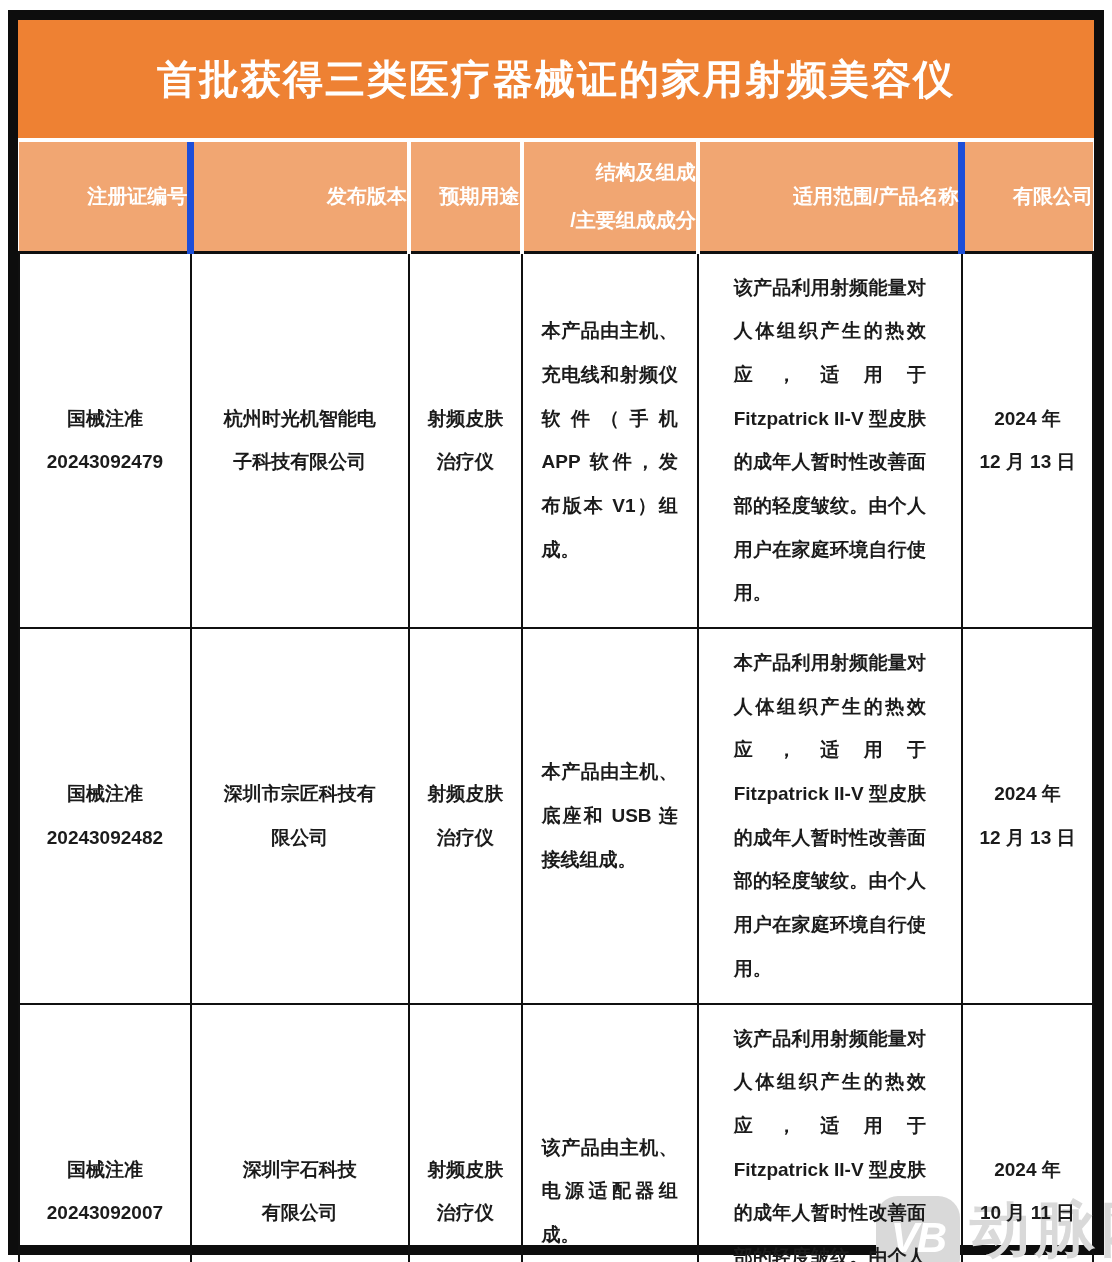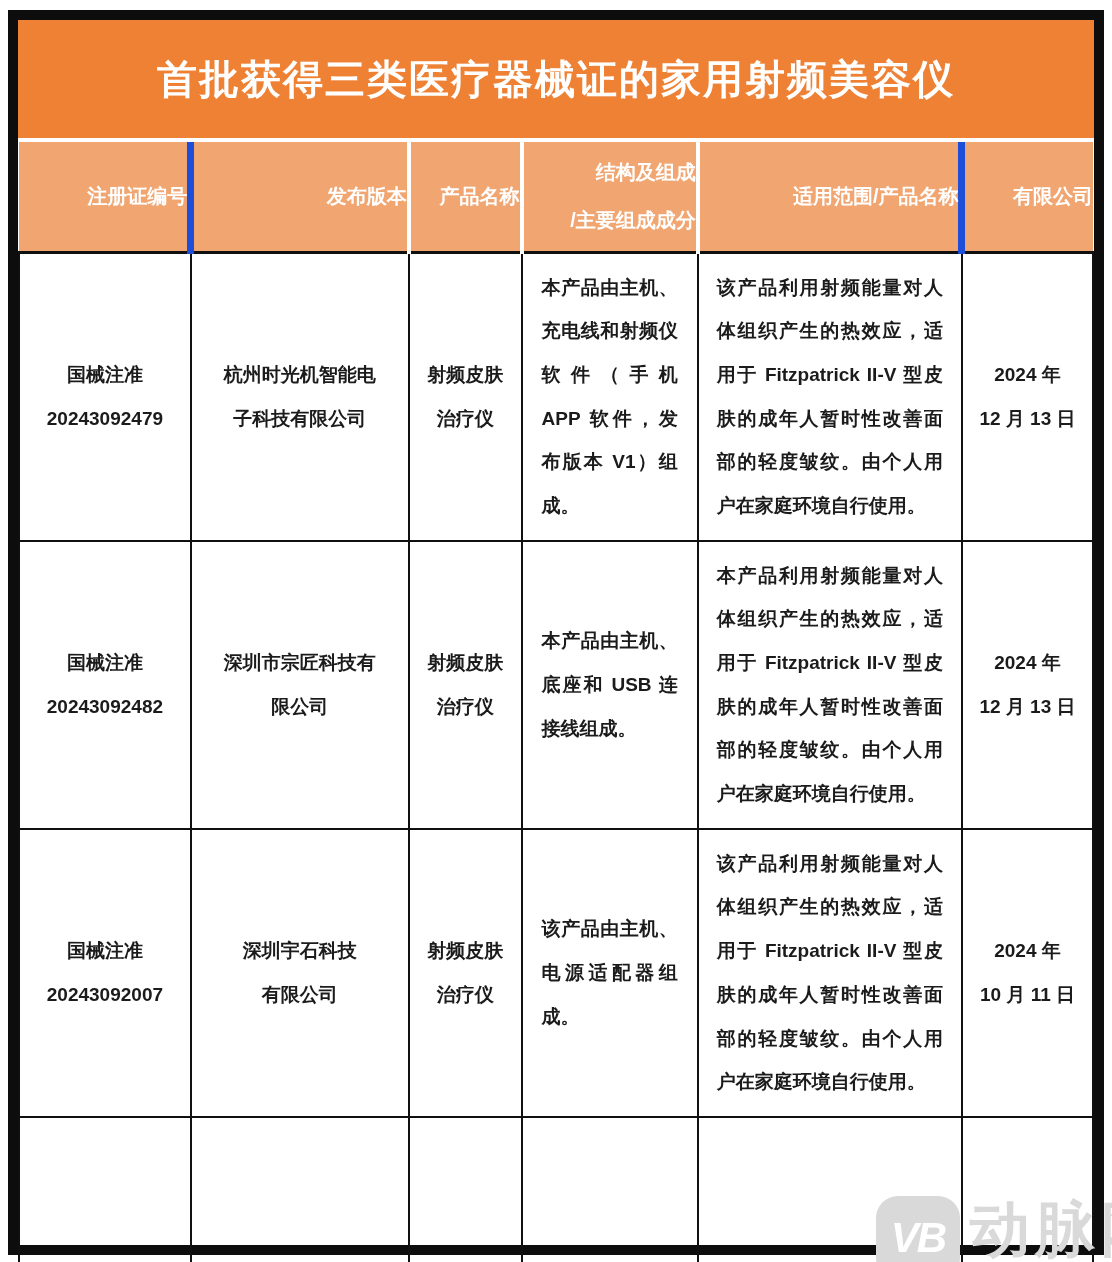--- a/index.html
+++ b/index.html
@@ -52,21 +52,21 @@
     background: transparent;
     vertical-align: middle;
     color: #1b1b1b;
     font-size: 19px;
     font-weight: 600;
     line-height: 2.3;
   }
   tbody tr { height: 247px; }
 
   td.center { text-align: center; }
-  td.para  { text-align: justify; padding: 12px 18px; }
+  td.para  { text-align: justify; padding: 12px 35px; }
   td.para-narrow { text-align: justify; padding: 12px 19px; }
   .ct { position: relative; z-index: 6; }
   .pre { white-space: pre-line; text-align: right; }
 
   .watermark {
     position: absolute; left: 876px; top: 1196px;
     display: flex; align-items: flex-start; gap: 10px;
     z-index: 5;
   }
   .wm-logo {
@@ -100,21 +100,21 @@
         <col style="width:20.3%">
         <col style="width:10.5%">
         <col style="width:16.4%">
         <col style="width:24.6%">
         <col style="width:12.2%">
       </colgroup>
       <thead>
         <tr>
           <th class="div-black">注册证编号</th>
           <th class="div-white">发布版本</th>
-          <th class="div-white">产品名称</th>
+          <th class="div-white">预期用途</th>
           <th class="div-white">结构及组成
 /主要组成成分</th>
           <th class="div-black">适用范围/产品名称</th>
           <th>有限公司</th>
         </tr>
       </thead>
       <tbody>
         <tr>
           <td class="center"><span class="ct pre">国械注准
 20243092479</span></td>

